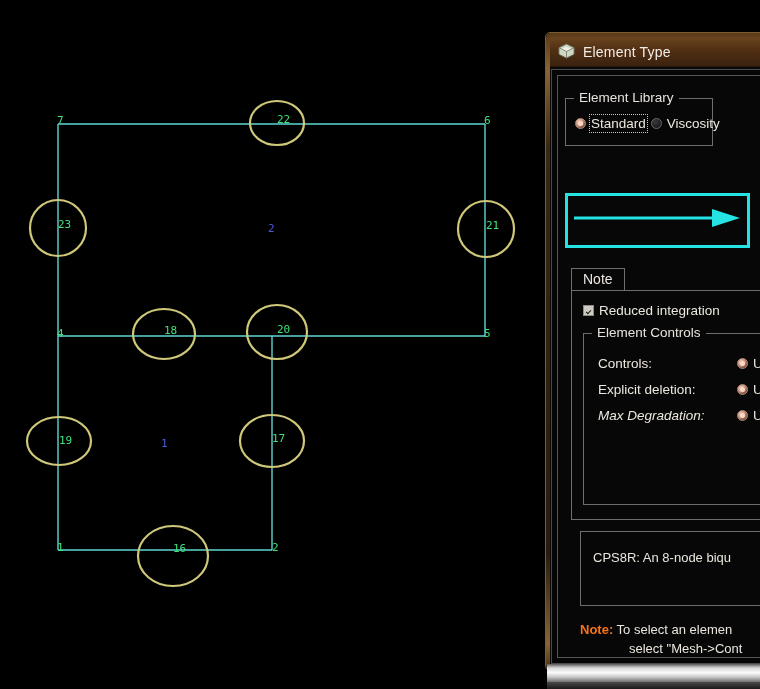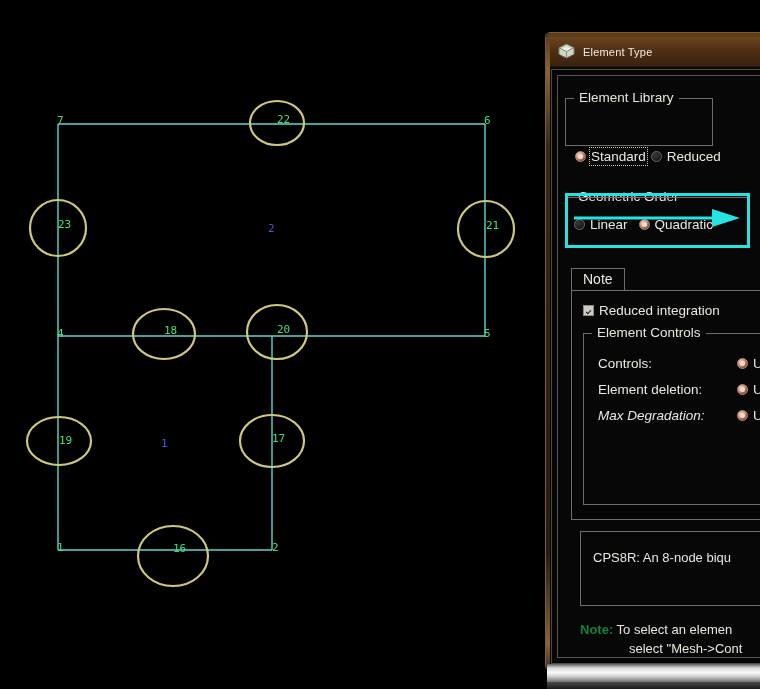--- a/index.html
+++ b/index.html
@@ -36,21 +36,21 @@
     box-sizing:border-box;
     pointer-events:none;
   }
   .titlebar{
     position:absolute;left:4px;top:4px;right:4px;height:30px;
     background:linear-gradient(180deg,#6b4520 0%,#512f13 45%,#3a2210 100%);
     display:flex;align-items:center;gap:7px;padding-left:7px;
     border-bottom:1px solid #2a1808;
     box-sizing:border-box;
   }
-  .title-text{color:#f2ece4;font-size:11px;letter-spacing:.2px;white-space:nowrap;}
+  .title-text{color:#f2ece4;font-size:14px;letter-spacing:.2px;white-space:nowrap;}
   .hex-icon{width:19px;height:17px;flex:0 0 auto;}
 
   .dlg-body{
     position:absolute;left:5px;top:36px;right:5px;bottom:5px;
     background:#060606;
     border:1px solid #4a4a4a;
     box-sizing:border-box;
     overflow:hidden;
   }
   .inner-pane{
@@ -114,21 +114,21 @@
 
   .desc-box{
     position:absolute;left:22px;top:455px;right:-40px;height:75px;
     border:1px solid #6e6e6e;background:#070707;box-sizing:border-box;
     color:#eae6de;font-size:13px;padding:18px 0 0 12px;white-space:nowrap;
   }
   .note-wrap{
     position:absolute;left:22px;top:545px;right:-40px;
     color:#eae6de;font-size:13px;line-height:1.45;white-space:nowrap;
   }
-  .note-bold{font-weight:bold;color:#15803d;}
+  .note-bold{font-weight:bold;color:#f97316;}
   .note-l2{padding-left:49px;}
 
   
   .hl-box{
     position:absolute;left:7px;top:117px;width:185px;height:55px;
     border:3px solid #26e3e3;box-sizing:border-box;pointer-events:none;
   }
   .arrow-svg{position:absolute;left:14px;top:130px;pointer-events:none;}
 
   
@@ -200,46 +200,32 @@
       <line x1="10" y1="9" x2="10" y2="16" stroke="#7d8472" stroke-width="1"></line>
     </svg>
     <span class="title-text">Element Type</span>
   </div>
 
   <div class="dlg-body">
     <div class="inner-pane">
 
       <div class="group" style="left:7px;top:22px;width:148px;height:48px;">
         <span class="legend">Element Library</span>
-        <div class="row" style="position:absolute;left:9px;top:17px;margin-top:33px;">
+        <div class="row" style="position:absolute;left:9px;top:17px;">
           <div class="row">
             <span class="radio on"></span>
             <span class="lbl lbl-focus">Standard</span>
           </div>
           <div class="row">
             <span class="radio"></span>
-            <span class="lbl">Reduced</span>
+            <span class="lbl">Viscosity</span>
           </div>
         </div>
       </div>
 
-      <div class="group" style="left:7px;top:122px;width:185px;height:45px;border:none;">
-        <span class="legend" style="top:-9px;left:8px;">Geometric Order</span>
-        <div style="position:absolute;left:0;top:-1px;right:0;height:1px;background:#6e6e6e;"></div>
-        <div class="row" style="position:absolute;left:9px;top:19px;gap:11px;">
-          <div class="row">
-            <span class="radio"></span>
-            <span class="lbl">Linear</span>
-          </div>
-          <div class="row">
-            <span class="radio on"></span>
-            <span class="lbl">Quadratic</span>
-          </div>
-        </div>
-      </div>
 
       <div class="hl-box"></div>
       <svg class="arrow-svg" width="172" height="24" viewBox="0 0 172 24">
         <line x1="2" y1="12" x2="146" y2="12" stroke="#26e3e3" stroke-width="3"></line>
         <polygon points="140,3 168,12 140,21" fill="#26e3e3"></polygon>
       </svg>
 
       <div class="tabstrip">
         <span class="tab">Note</span>
       </div>
@@ -253,21 +239,21 @@
         <div class="group" style="left:11px;top:42px;right:-40px;height:172px;">
           <span class="legend">Element Controls</span>
 
           <div style="position:absolute;left:14px;top:16px;right:0;">
             <div class="row" style="height:26px;justify-content:flex-start;">
               <span class="lbl" style="width:134px;">Controls:</span>
               <span class="radio on"></span>
               <span class="lbl">U</span>
             </div>
             <div class="row" style="height:26px;justify-content:flex-start;">
-              <span class="lbl" style="width:134px;">Element deletion:</span>
+              <span class="lbl" style="width:134px;">Explicit deletion:</span>
               <span class="radio on"></span>
               <span class="lbl">U</span>
             </div>
             <div class="row" style="height:26px;justify-content:flex-start;">
               <span class="lbl" style="width:134px;font-style:italic;">Max Degradation:</span>
               <span class="radio on"></span>
               <span class="lbl">U</span>
             </div>
           </div>
         </div>

